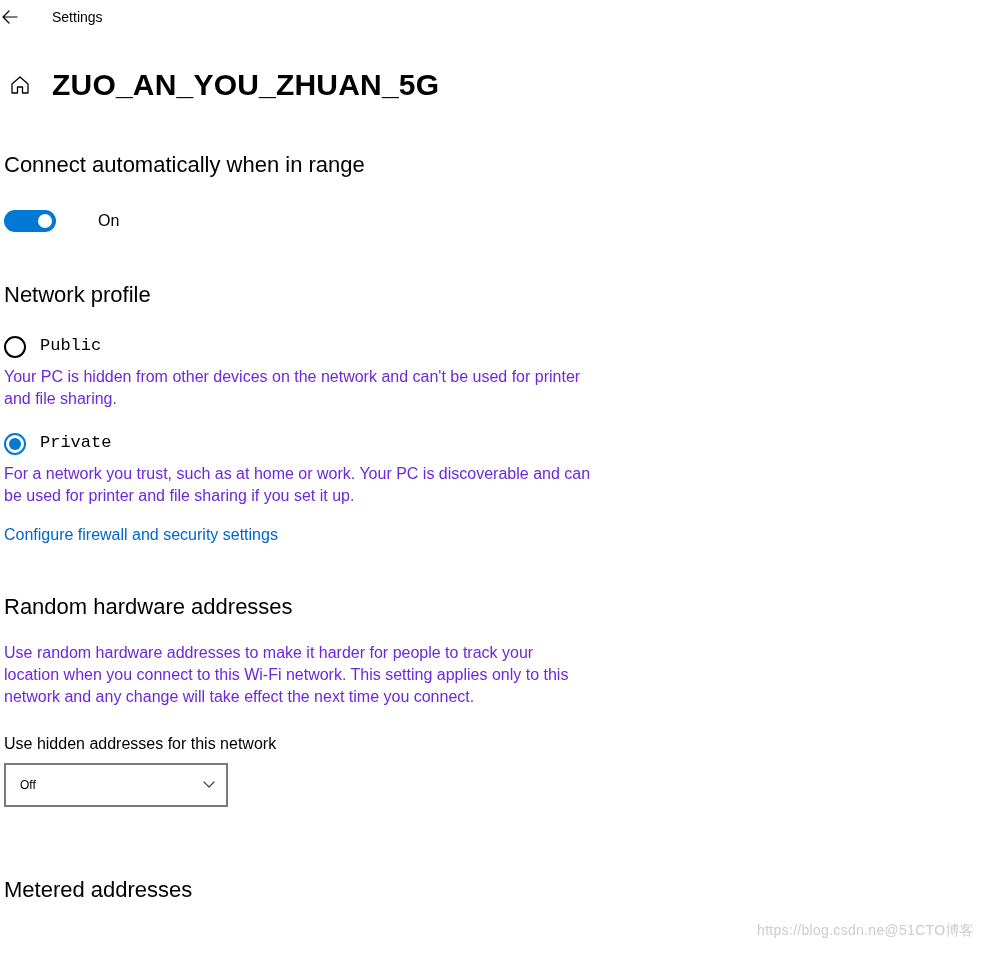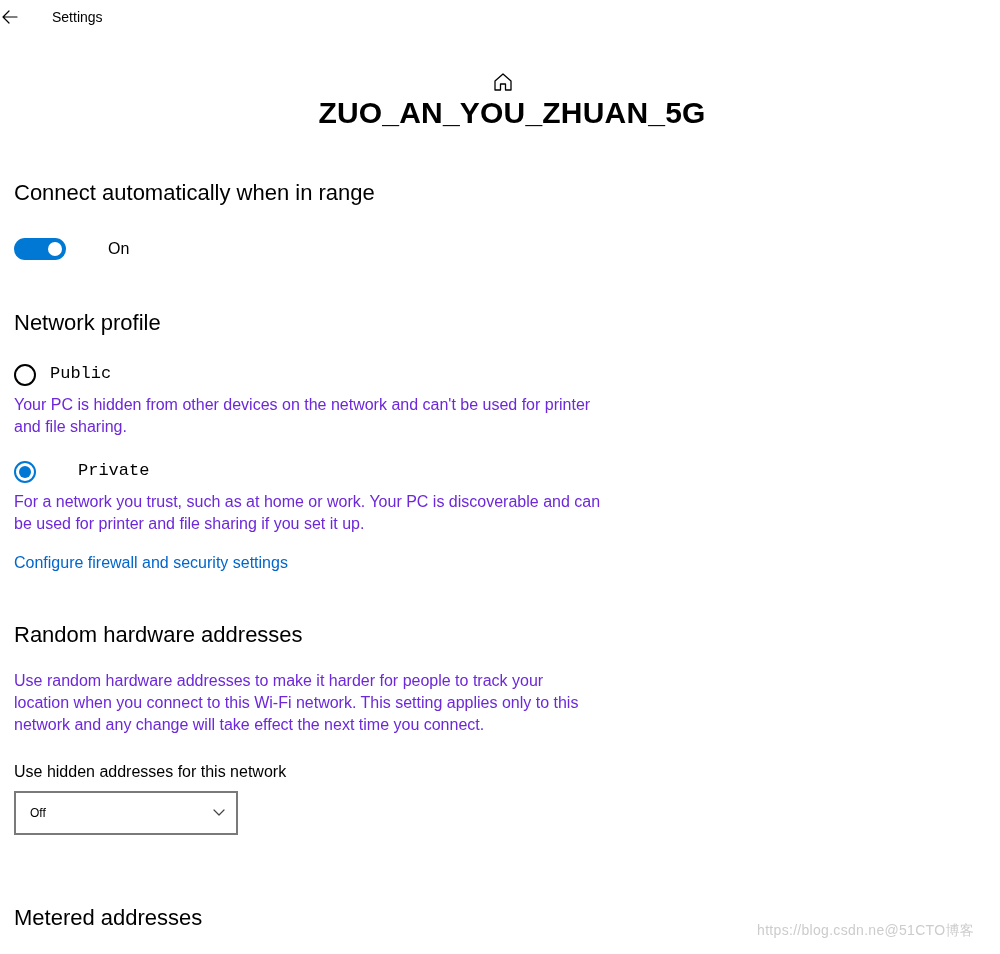--- a/index.html
+++ b/index.html
@@ -30,38 +30,37 @@
     .top-title {
       font-size: 14px;
       margin-left: 32px;
       font-weight: 400;
     }
     .header-row {
       display: flex;
       align-items: center;
       margin-top: 40px;
       padding-left: 6px;
-      flex-direction: column;
     }
     .home-icon {
       width: 28px;
       height: 28px;
       cursor: pointer;
       display: flex;
       align-items: center;
       justify-content: center;
     }
     .page-title {
       font-size: 30px;
       font-weight: 600;
       margin-left: 18px;
       letter-spacing: 0.2px;
     }
     .content {
-      padding-left: 14px;
+      padding-left: 4px;
       padding-right: 20px;
     }
     .section-heading {
       font-size: 22px;
       font-weight: 400;
       margin-top: 50px;
     }
     .toggle-row {
       display: flex;
       align-items: center;
@@ -87,21 +86,21 @@
     }
     .toggle-label {
       margin-left: 14px;
       font-size: 16px;
     }
     .radio-row {
       display: flex;
       margin-top: 28px;
       font-family: Liberation Mono, monospace;
     }
-    .radio-row.second { margin-top: 22px; gap: 28px; }
+    .radio-row.second { margin-top: 22px; }
     .radio {
       width: 22px;
       height: 22px;
       border: 2px solid #000;
       border-radius: 50%;
       cursor: pointer;
       position: relative;
       flex-shrink: 0;
     }
     .radio.selected { border-color: #0078d4; }

